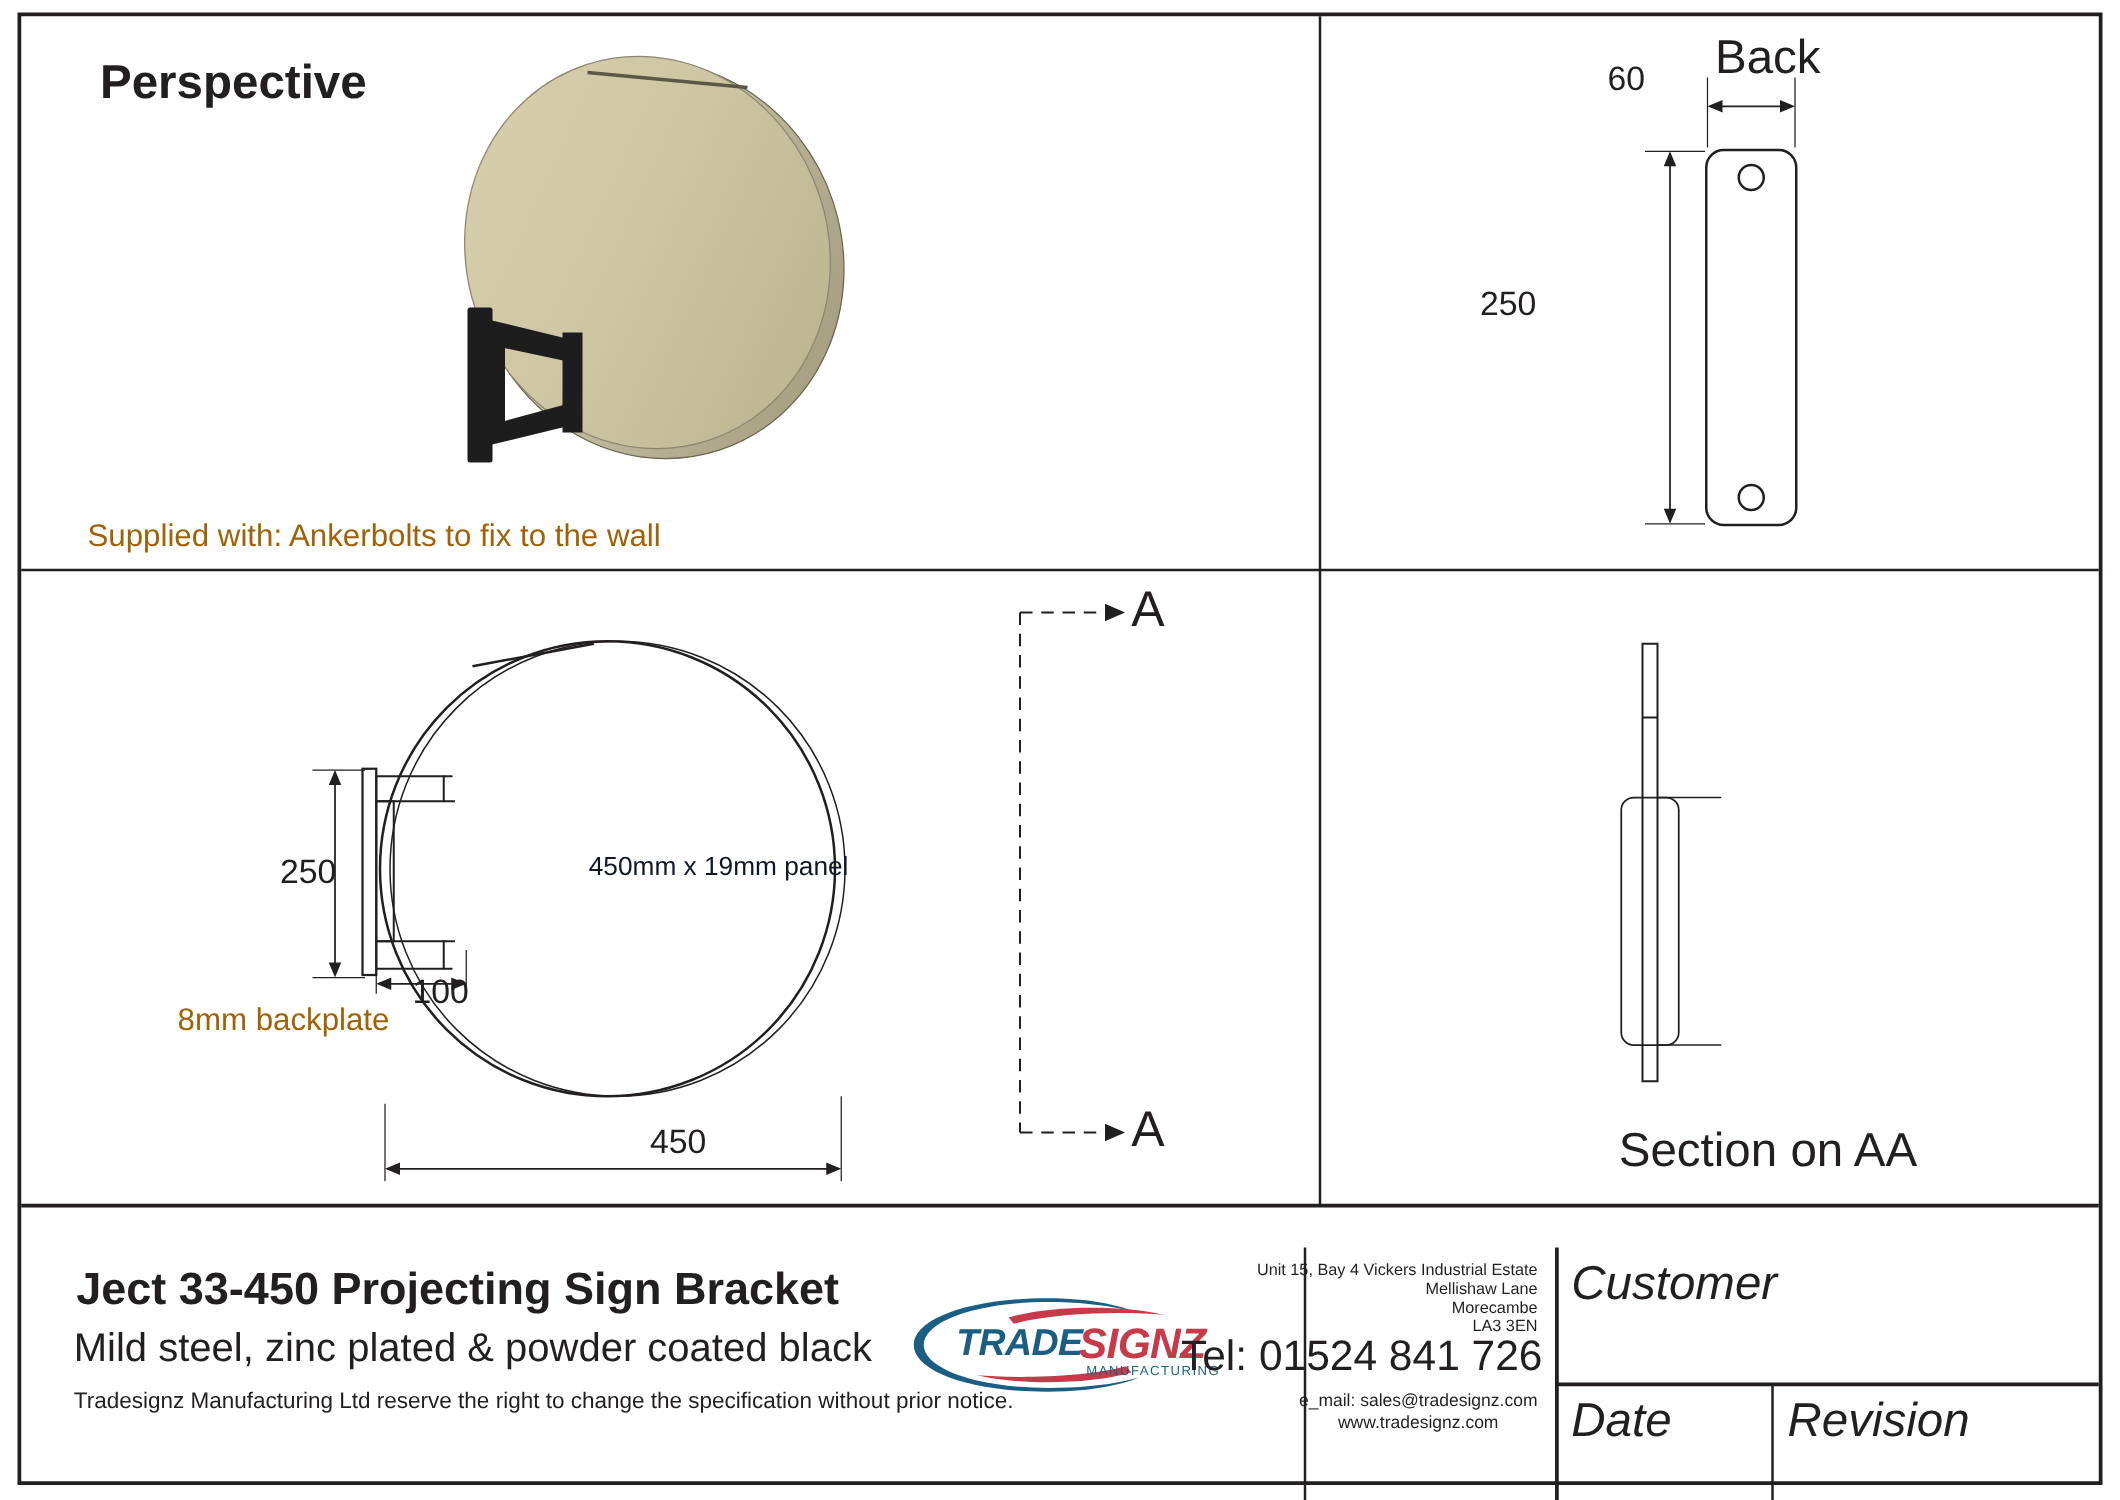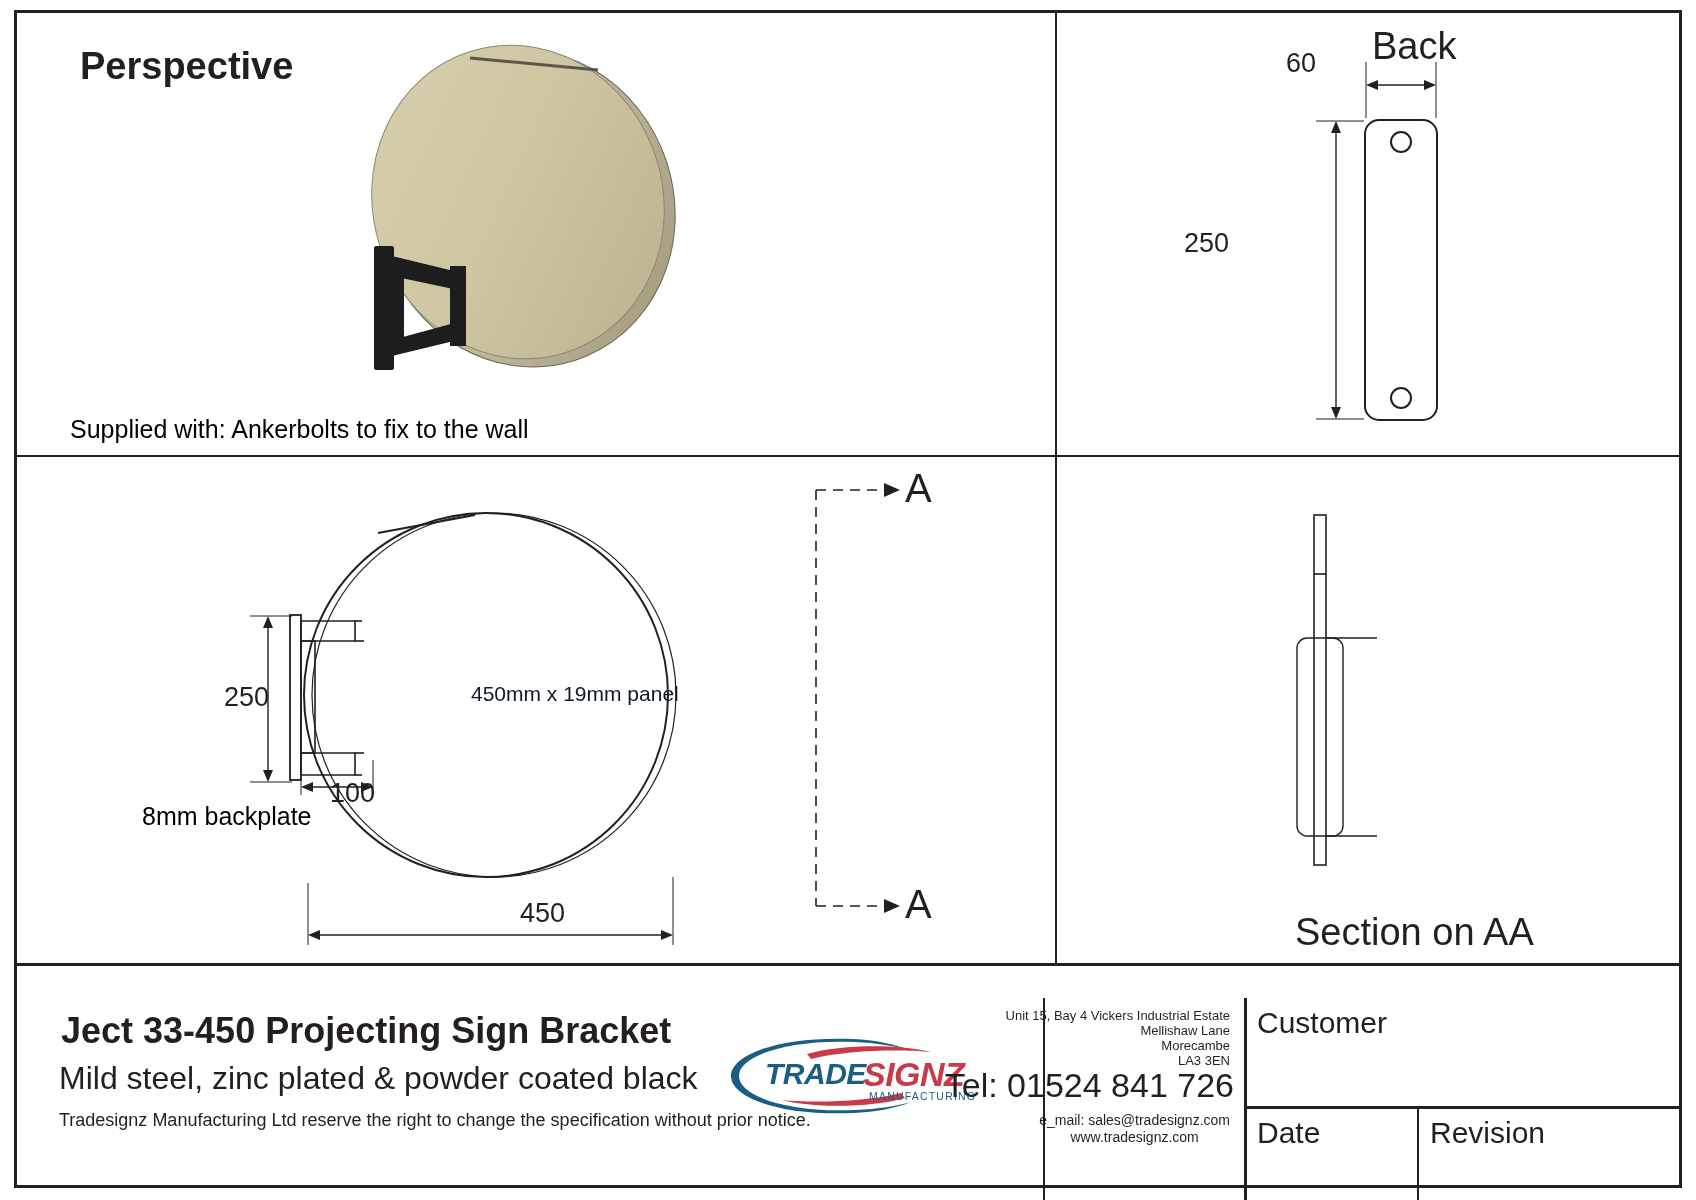--- a/index.html
+++ b/index.html
@@ -58,21 +58,21 @@
   .view-title {
     position: absolute;
     font-size: 38px;
     font-weight: 400;
     color: #231f20;
     white-space: nowrap;
   }
   .note-text {
     position: absolute;
     font-size: 25px;
-    color: #000000;
+    color: #a16207;
     white-space: nowrap;
   }
   .dim-text {
     position: absolute;
     font-size: 27px;
     color: #231f20;
     white-space: nowrap;
     text-align: right;
   }
   .panel-text {
@@ -145,21 +145,22 @@
     position: absolute;
     right: 14px;
     top: 114px;
     text-align: center;
     font-size: 14px;
     line-height: 17px;
     white-space: nowrap;
   }
   .fieldlabel {
     position: absolute;
-    font-size: 30px;
+    font-style: italic;
+    font-size: 38px;
     white-space: nowrap;
   }
 
   
   .logo-wrap {
     position: absolute;
     left: 712px;
     top: 38px;
     width: 248px;
     height: 80px;
@@ -304,21 +305,21 @@
 
     <line x1="29" y1="64" x2="41" y2="64" stroke="#231f20" stroke-width="1.6"></line>
 
     <rect x="12" y="128" width="46" height="198" rx="10" ry="10" fill="none" stroke="#231f20" stroke-width="1.4"></rect>
 
     <line x1="41" y1="128" x2="92" y2="128" stroke="#231f20" stroke-width="1.3"></line>
 
     <line x1="41" y1="326" x2="92" y2="326" stroke="#231f20" stroke-width="1.3"></line>
   </svg>
 
-  <div class="view-title" style="left:1295px; top:900px;margin-top:11px;">Section on AA</div>
+  <div class="view-title" style="left:1295px; top:900px;">Section on AA</div>
 
   <div class="tb">
 
     <div class="tb-cell-line" style="left:1026px; top:0; width:2px; height:219px;"></div>
     <div class="tb-cell-line" style="left:1227px; top:0; width:3px; height:219px;"></div>
     <div class="tb-cell-line" style="left:1400px; top:110px; width:2px; height:109px;"></div>
 
     <div class="tb-cell-line" style="left:1227px; top:108px; width:435px; height:3px;"></div>
 
     <div class="tb-title">Ject 33-450 Projecting Sign Bracket</div>

